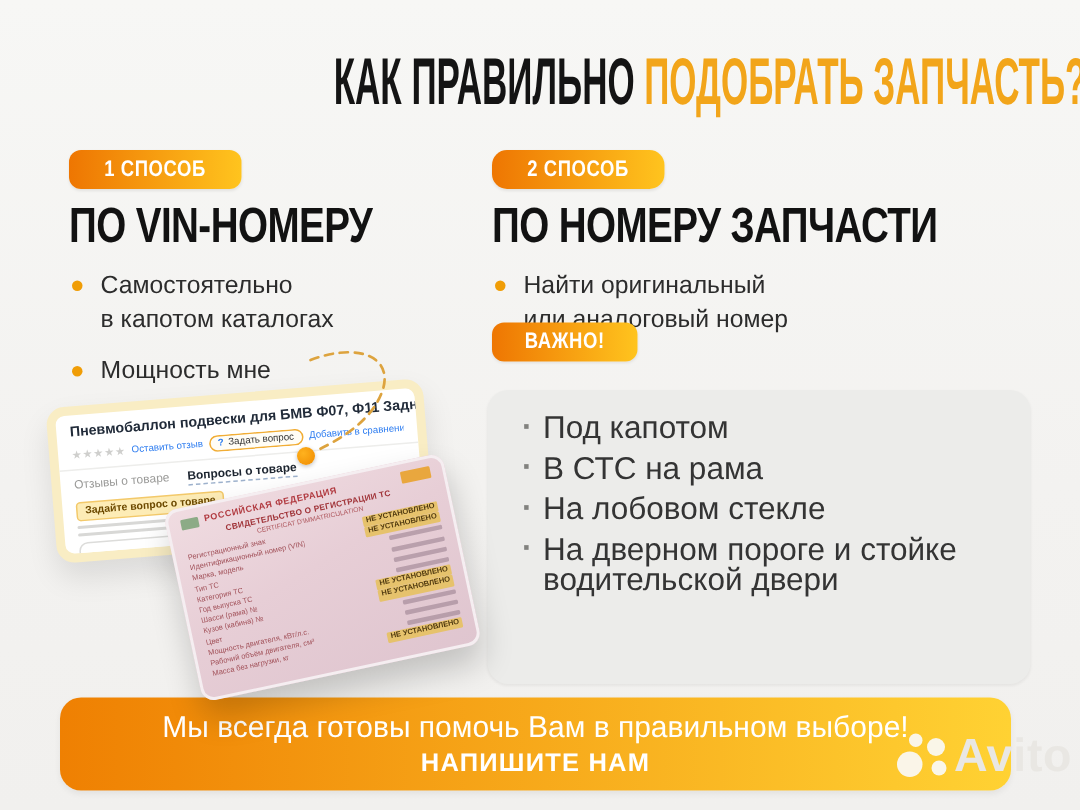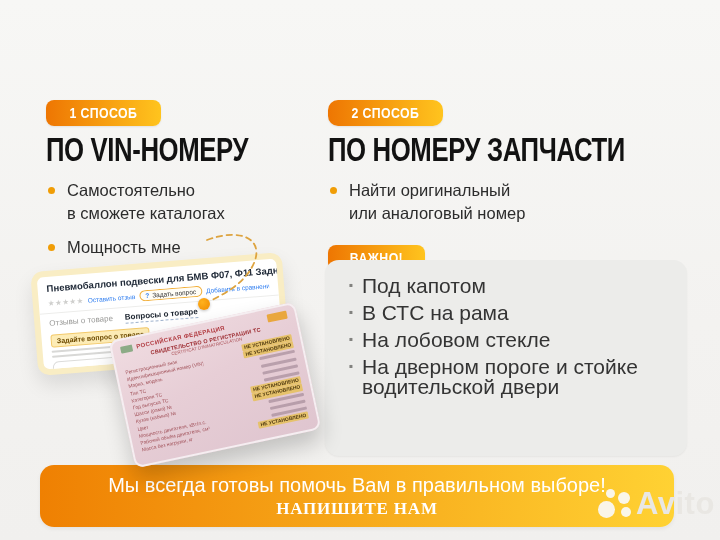--- a/index.html
+++ b/index.html
@@ -14,21 +14,21 @@
   .t-black{color:#141414;}
   .t-orange{color:#f2a51a;margin-left:12px;}
 
   
   .badge{position:absolute;height:26px;line-height:26px;padding:0 16px;border-radius:8px;
          background:linear-gradient(90deg,#ee7602,#ffc41e);color:#fff;font-weight:bold;
          font-size:15px;white-space:nowrap;box-shadow:0 1px 2px rgba(0,0,0,.08);}
   .badge .cnd{display:inline-block;transform:scaleX(.82);transform-origin:50% 50%;letter-spacing:.5px;}
   .badge-1{left:46px;top:100px;}
   .badge-2{left:328px;top:100px;border-radius:10px;}
-  .badge-imp{left:328px;top:245px;text-align:center;}
+  .badge-imp{left:328px;top:215px;text-align:center;}
 
   
   .col-heading{position:absolute;font-size:33px;font-weight:bold;color:#121212;white-space:nowrap;line-height:38px;}
   .col-heading .cnd{display:inline-block;transform:scaleX(.78);transform-origin:0 50%;letter-spacing:-.5px;}
   .heading-1{left:46px;top:131px;}
   .heading-2{left:328px;top:131px;}
 
   
   .bullets{position:absolute;}
   .bullets-1{left:46px;top:179px;width:250px;}
@@ -87,47 +87,52 @@
   .doc-l{color:#a2525a;white-space:nowrap;overflow:hidden;}
   .doc-v{color:#42394a;font-weight:bold;display:inline-block;white-space:nowrap;}
   .doc-v:empty{width:36px;height:3px;background:#8d7483;opacity:.5;border-radius:1px;}
   .hl-row .doc-v{background:#e6c26c;color:#503a10;padding:0 2px;border-radius:1px;}
 
   
   .banner{position:absolute;left:40px;top:465px;width:634px;height:62px;border-radius:14px;
           background:linear-gradient(90deg,#ef8002,#ffd233);color:#fff;text-align:center;
           padding-top:11px;box-sizing:border-box;box-shadow:0 2px 4px rgba(0,0,0,.06);}
   .banner-l1{font-size:20px;line-height:19px;}
-  .banner-l2{font-size:17px;font-weight:bold;letter-spacing:.8px;margin-top:4px;font-family:Liberation Serif, serif;}
+  .banner-l2{font-size:17px;font-weight:bold;letter-spacing:.8px;margin-top:4px;}
 
   
   .wm{position:absolute;left:592px;top:482px;width:130px;height:52px;pointer-events:none;z-index:8;}
   .wm-dot{position:absolute;border-radius:50%;background:rgba(250,249,246,.93);}
   .wm-d1{left:6px;top:19px;width:17px;height:17px;}
   .wm-d2{left:14px;top:7px;width:9px;height:9px;}
   .wm-d3{left:26px;top:10px;width:12px;height:12px;}
   .wm-d4{left:29px;top:25px;width:10px;height:10px;}
   .wm-text{position:absolute;left:44px;top:4px;font-size:31px;font-weight:bold;color:#e9e7e3;letter-spacing:.5px;}
 </style>
 </head>
 <body>
 
 <div class="stage">
 
+  <div class="main-title">
+    <span class="condense">
+      <span class="t-black">КАК ПРАВИЛЬНО</span><span class="t-orange">ПОДОБРАТЬ ЗАПЧАСТЬ?</span>
+    </span>
+  </div>
 
   <div class="badge badge-1">
     <span class="cnd">1 СПОСОБ</span>
   </div>
   <div class="col-heading heading-1">
     <span class="cnd">ПО VIN-НОМЕРУ</span>
   </div>
   <div class="bullets bullets-1">
 
   <div class="b-item">Самостоятельно
-в сможете каталогах</div>
+в капотом каталогах</div>
       <div class="b-item">Мощность мне</div>
     </div>
 
   <div class="badge badge-2">
     <span class="cnd">2 СПОСОБ</span>
   </div>
   <div class="col-heading heading-2">
     <span class="cnd">ПО НОМЕРУ ЗАПЧАСТИ</span>
   </div>
   <div class="bullets bullets-2">

